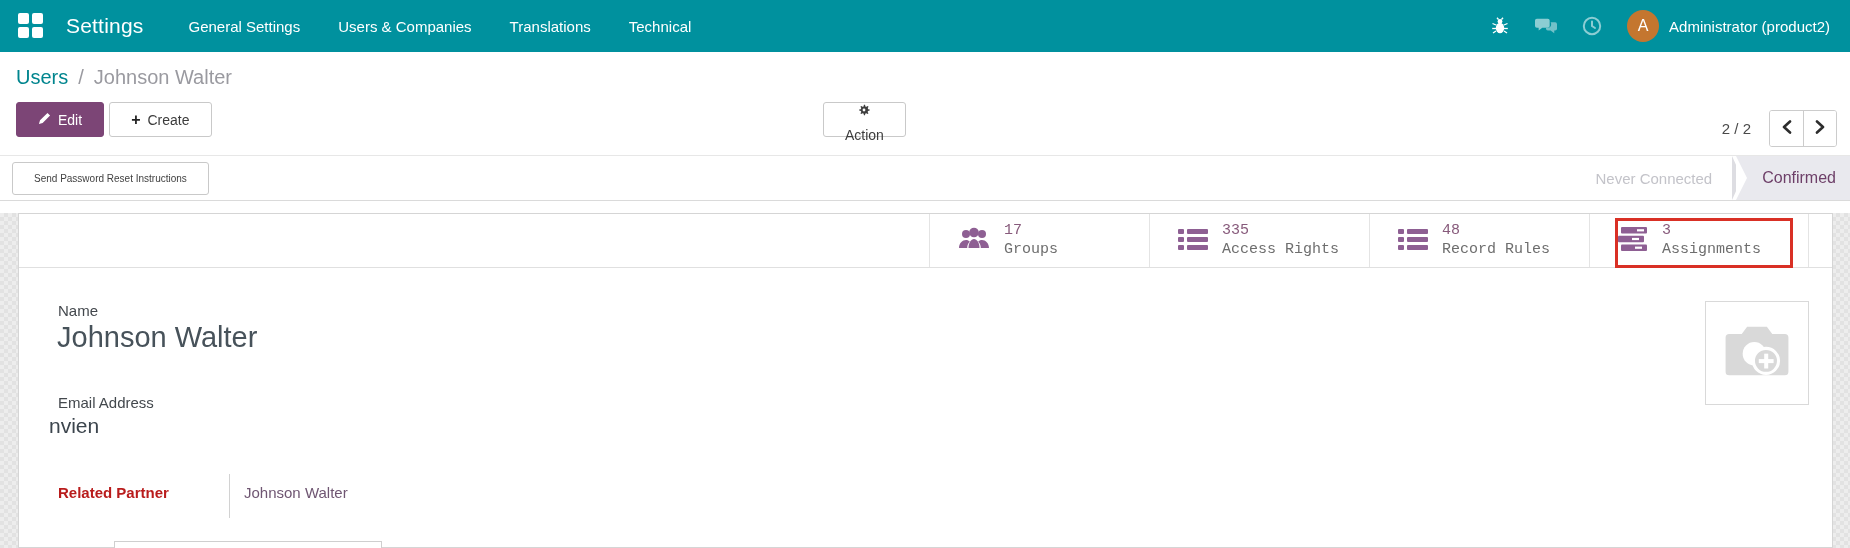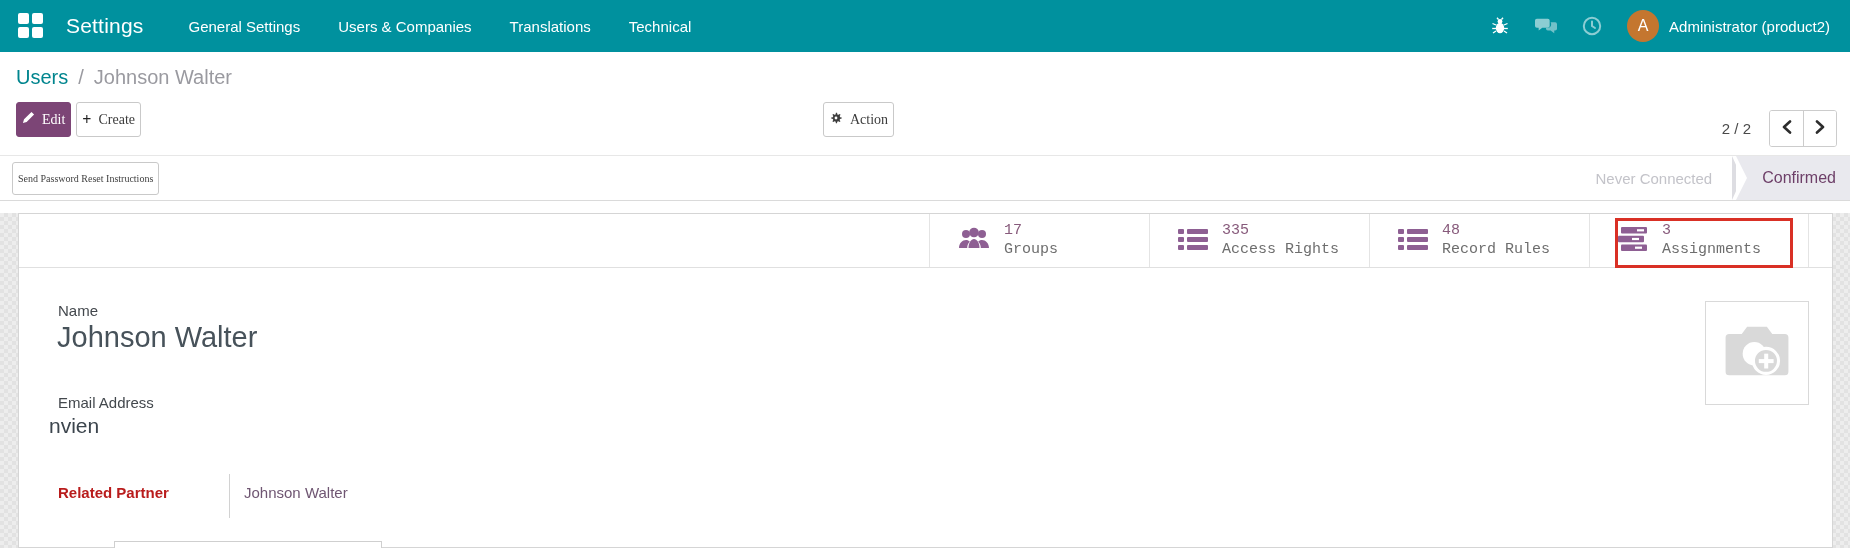--- a/index.html
+++ b/index.html
@@ -21,24 +21,24 @@
   .avatar { width:32px; height:32px; border-radius:50%; background:var(--avatar-orange,#c4762f); color:#fff; font-size:16px; display:flex; align-items:center; justify-content:center; }
   .user-name { font-size:15px; }
 
   
   .control-panel { position:relative; background:#fff; height:103px; padding:14px 13px 0 16px; }
   .breadcrumb { font-size:20px; display:flex; gap:10px; align-items:baseline; }
   .bc-link { color:var(--link-teal,#00858e); cursor:pointer; }
   .bc-sep { color:#9a9aa0; }
   .bc-current { color:#9a9aa0; }
   .cp-row { position:relative; margin-top:13px; height:35px; }
-  .btn { display:inline-flex; align-items:center; gap:7px; height:35px; padding:0 5px; font-size:14px; border:1px solid #c9c9c9; background:#fff; color:#3c3c3c; border-radius:3px; cursor:pointer; vertical-align:top;font-family:Liberation Serif, serif; }
+  .btn { display:inline-flex; align-items:center; gap:7px; height:35px; padding:0 21px; font-size:14px; border:1px solid #c9c9c9; background:#fff; color:#3c3c3c; border-radius:3px; cursor:pointer; vertical-align:top; }
   .btn-primary { background:var(--primary-purple,#7c4576); border-color:var(--primary-purple,#7c4576); color:#fff; }
   .btn-group-left { display:flex; gap:5px; }
-  .btn-action { position:absolute; left:807px; top:0; }
+  .btn-action { position:absolute; left:807px; top:0;flex-direction:column; }
   .pager { position:absolute; right:0; top:8px; display:flex; align-items:center; gap:18px; }
   .pager-count { font-size:15px; color:#4a4a4a; }
   .pager-btns { display:flex; border:1px solid #cccccc; border-radius:3px; overflow:hidden; }
   .pager-btn { width:33px; height:35px; background:#fff; display:flex; align-items:center; justify-content:center; cursor:pointer; }
   .pager-btn + .pager-btn { border-left:1px solid #cccccc; }
 
   
   .statusbar { position:relative; height:46px; background:#fff; border-top:1px solid #e7e7e7; border-bottom:1px solid #dadada; display:flex; align-items:center; padding-left:12px; }
   .btn-reset { height:33px; font-size:10px; color:#3f3f3f; }
   .stages { margin-left:auto; display:flex; align-items:center; height:100%; }

